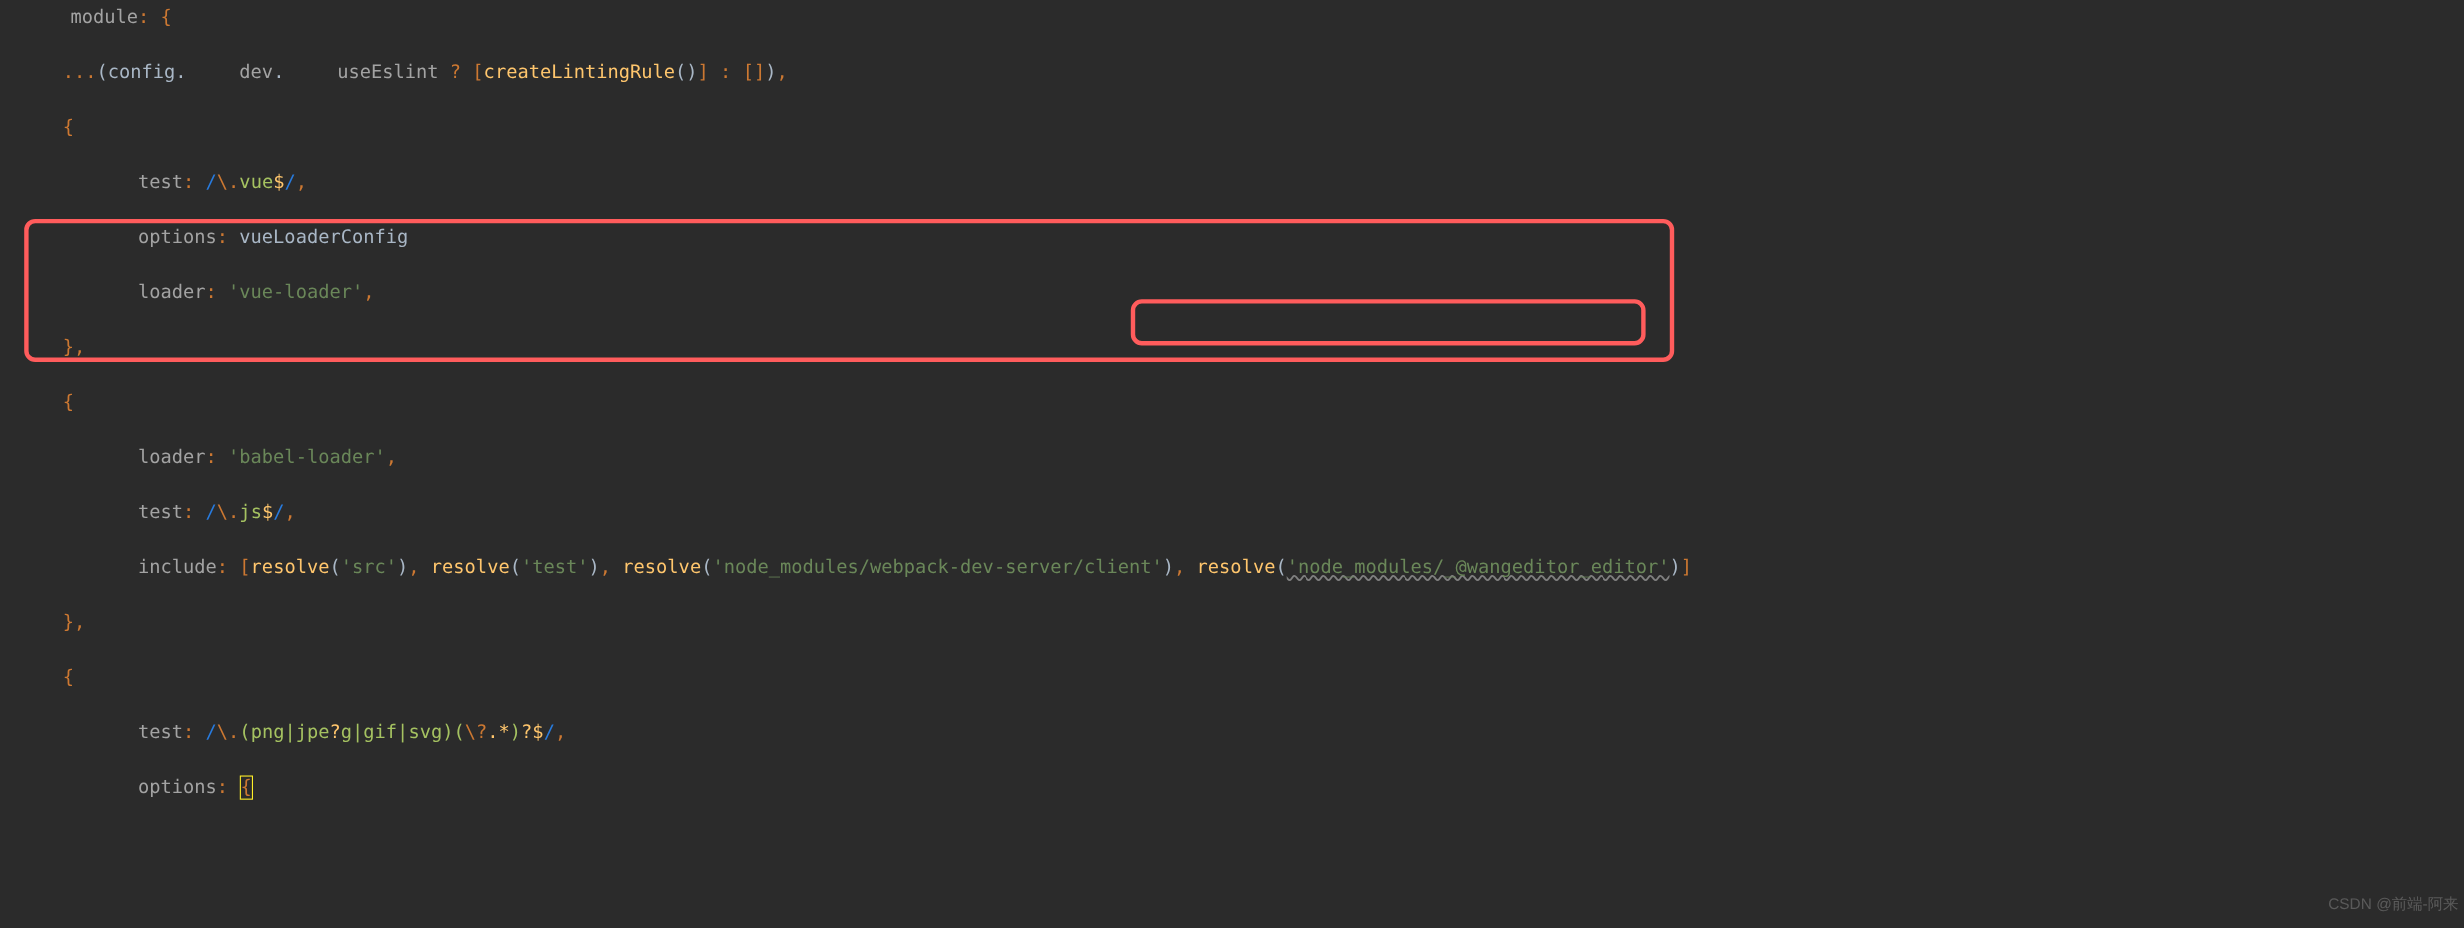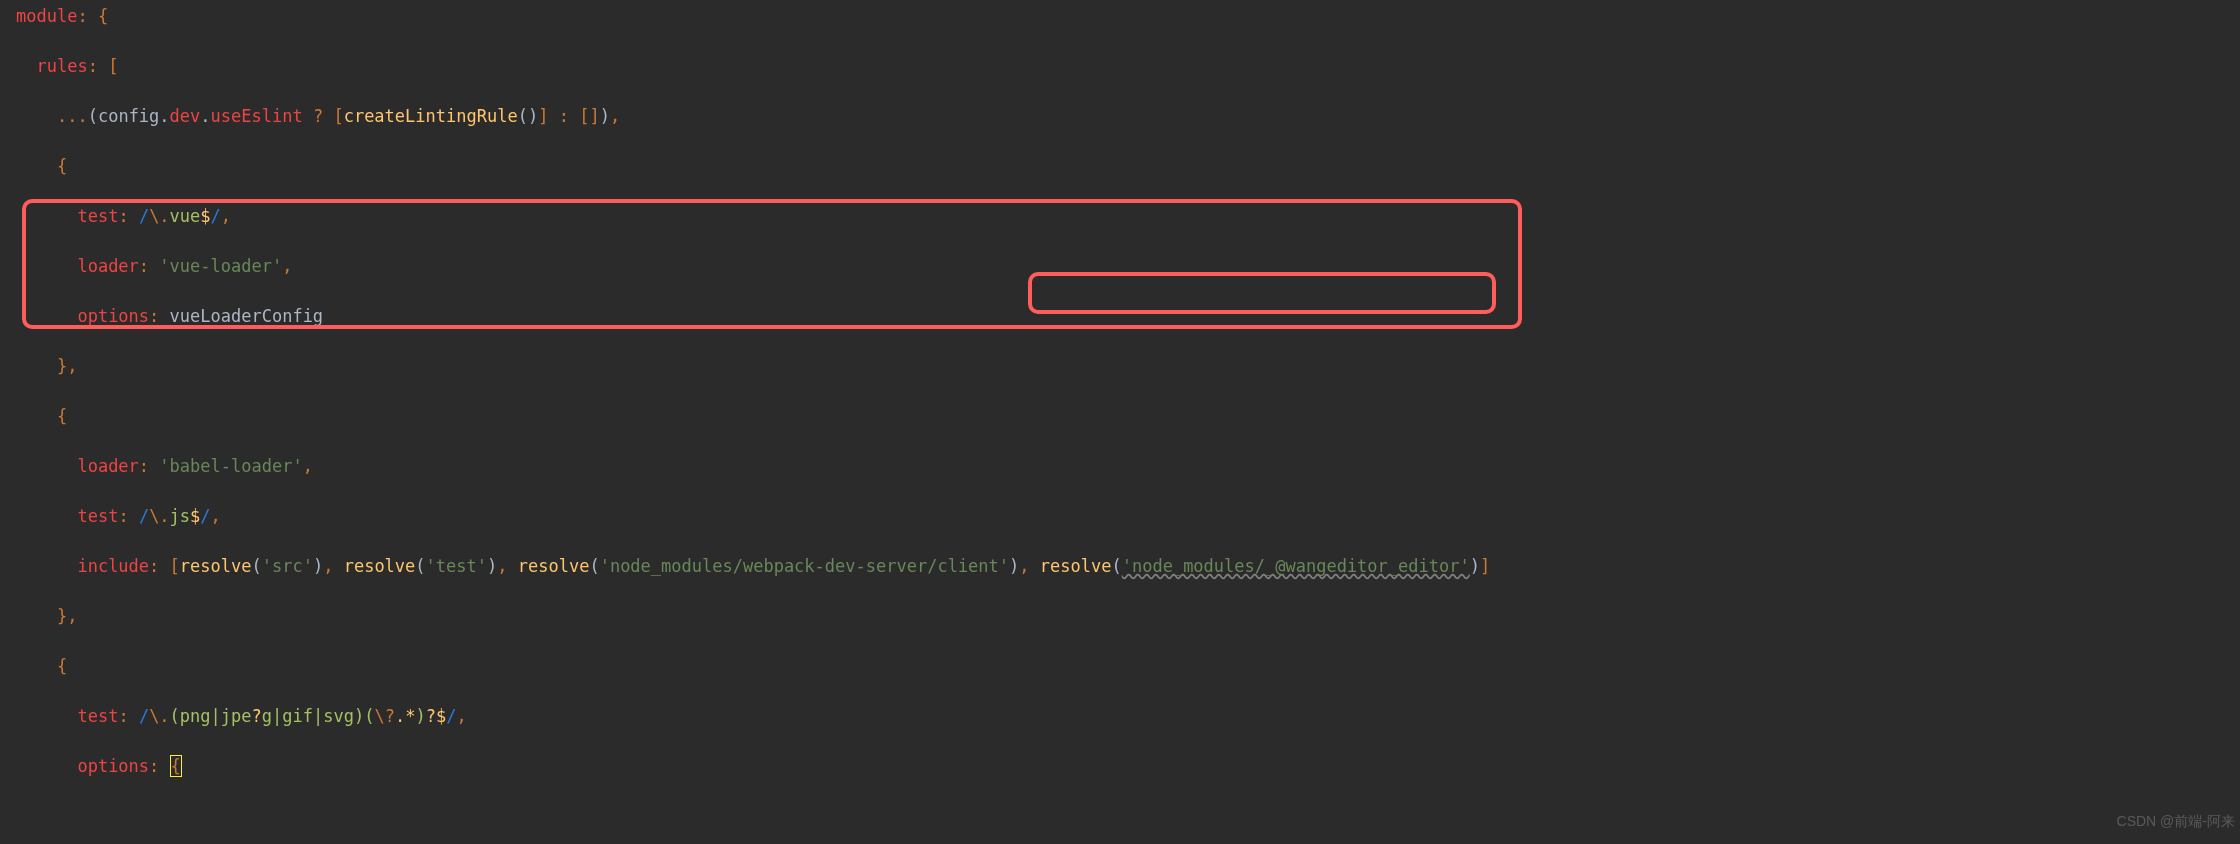--- a/index.html
+++ b/index.html
@@ -13,21 +13,21 @@
     height: 844px;
     overflow: hidden;
     position: relative;
   }
   pre {
     font-family: inherit;
     white-space: pre;
     padding: 4px 0 0 16px;
   }
   .c-default { color: #A9B7C6; }
-  .c-prop    { color: #ef4444; }            
+  .c-prop    { color: #a3a3a3; margin-left: 48px; }            
   .c-punc    { color: #CC7832; }
   .c-yellow  { color: #FFC66D; text-align: right; }            
   .c-regexblue { color: #287BDE; }          
   .c-string  { color: #6A8759; }
   .c-regexbody { color: #A5C261; margin-top: 13px; }          
   .c-regesc  { color: #CC7832; }
 
   .line { display: block; height: 25px; }
 
   .underline-wavy {
@@ -65,26 +65,25 @@
   }
 
   
   .bmatch { border: 1px solid #FFEF28; }
 
 </style>
 </head>
 <body>
 
 <pre><span class="line"><span class="c-prop">module</span><span class="c-punc">:</span> <span class="c-punc">{</span></span>
-<span class="line">  <span class="c-prop">rules</span><span class="c-punc">:</span> <span class="c-punc">[</span></span>
 <span class="line">    <span class="c-punc">...</span><span class="c-default">(</span><span class="c-default">config</span><span class="c-default">.</span><span class="c-prop">dev</span><span class="c-default">.</span><span class="c-prop">useEslint</span><span class="c-punc"> ? </span><span class="c-punc">[</span><span class="c-yellow">createLintingRule</span><span class="c-default">(</span><span class="c-default">)</span><span class="c-punc">]</span><span class="c-punc"> : </span><span class="c-punc">[</span><span class="c-punc">]</span><span class="c-default">)</span><span class="c-punc">,</span></span>
 <span class="line">    <span class="c-punc">{</span></span>
 <span class="line">      <span class="c-prop">test</span><span class="c-punc">:</span> <span class="c-regexblue">/</span><span class="c-regesc">\.</span><span class="c-regexbody">vue</span><span class="c-yellow">$</span><span class="c-regexblue">/</span><span class="c-punc">,</span></span>
+<span class="line">      <span class="c-prop">options</span><span class="c-punc">:</span> <span class="c-default">vueLoaderConfig</span></span>
 <span class="line">      <span class="c-prop">loader</span><span class="c-punc">:</span> <span class="c-string">'vue-loader'</span><span class="c-punc">,</span></span>
-<span class="line">      <span class="c-prop">options</span><span class="c-punc">:</span> <span class="c-default">vueLoaderConfig</span></span>
 <span class="line">    <span class="c-punc">}</span><span class="c-punc">,</span></span>
 <span class="line">    <span class="c-punc">{</span></span>
 <span class="line">      <span class="c-prop">loader</span><span class="c-punc">:</span> <span class="c-string">'babel-loader'</span><span class="c-punc">,</span></span>
 <span class="line">      <span class="c-prop">test</span><span class="c-punc">:</span> <span class="c-regexblue">/</span><span class="c-regesc">\.</span><span class="c-regexbody">js</span><span class="c-yellow">$</span><span class="c-regexblue">/</span><span class="c-punc">,</span></span>
 <span class="line">      <span class="c-prop">include</span><span class="c-punc">:</span> <span class="c-punc">[</span><span class="c-yellow">resolve</span><span class="c-default">(</span><span class="c-string">'src'</span><span class="c-default">)</span><span class="c-punc">,</span> <span class="c-yellow">resolve</span><span class="c-default">(</span><span class="c-string">'test'</span><span class="c-default">)</span><span class="c-punc">,</span> <span class="c-yellow">resolve</span><span class="c-default">(</span><span class="c-string">'node_modules/webpack-dev-server/client'</span><span class="c-default">)</span><span class="c-punc">,</span> <span class="c-yellow">resolve</span><span class="c-default">(</span><span class="c-string underline-wavy">'node_modules/_@wangeditor_editor'</span><span class="c-default">)</span><span class="c-punc">]</span></span>
 <span class="line">    <span class="c-punc">}</span><span class="c-punc">,</span></span>
 <span class="line">    <span class="c-punc">{</span></span>
 <span class="line">      <span class="c-prop">test</span><span class="c-punc">:</span> <span class="c-regexblue">/</span><span class="c-regesc">\.</span><span class="c-regexbody">(</span><span class="c-regexbody">png</span><span class="c-regexbody">|</span><span class="c-regexbody">jpe</span><span class="c-yellow">?</span><span class="c-regexbody">g</span><span class="c-regexbody">|</span><span class="c-regexbody">gif</span><span class="c-regexbody">|</span><span class="c-regexbody">svg</span><span class="c-regexbody">)</span><span class="c-regexbody">(</span><span class="c-regesc">\?</span><span class="c-yellow">.</span><span class="c-yellow">*</span><span class="c-regexbody">)</span><span class="c-yellow">?</span><span class="c-yellow">$</span><span class="c-regexblue">/</span><span class="c-punc">,</span></span>
 <span class="line">      <span class="c-prop">options</span><span class="c-punc">:</span> <span class="c-punc bmatch">{</span></span>
 

